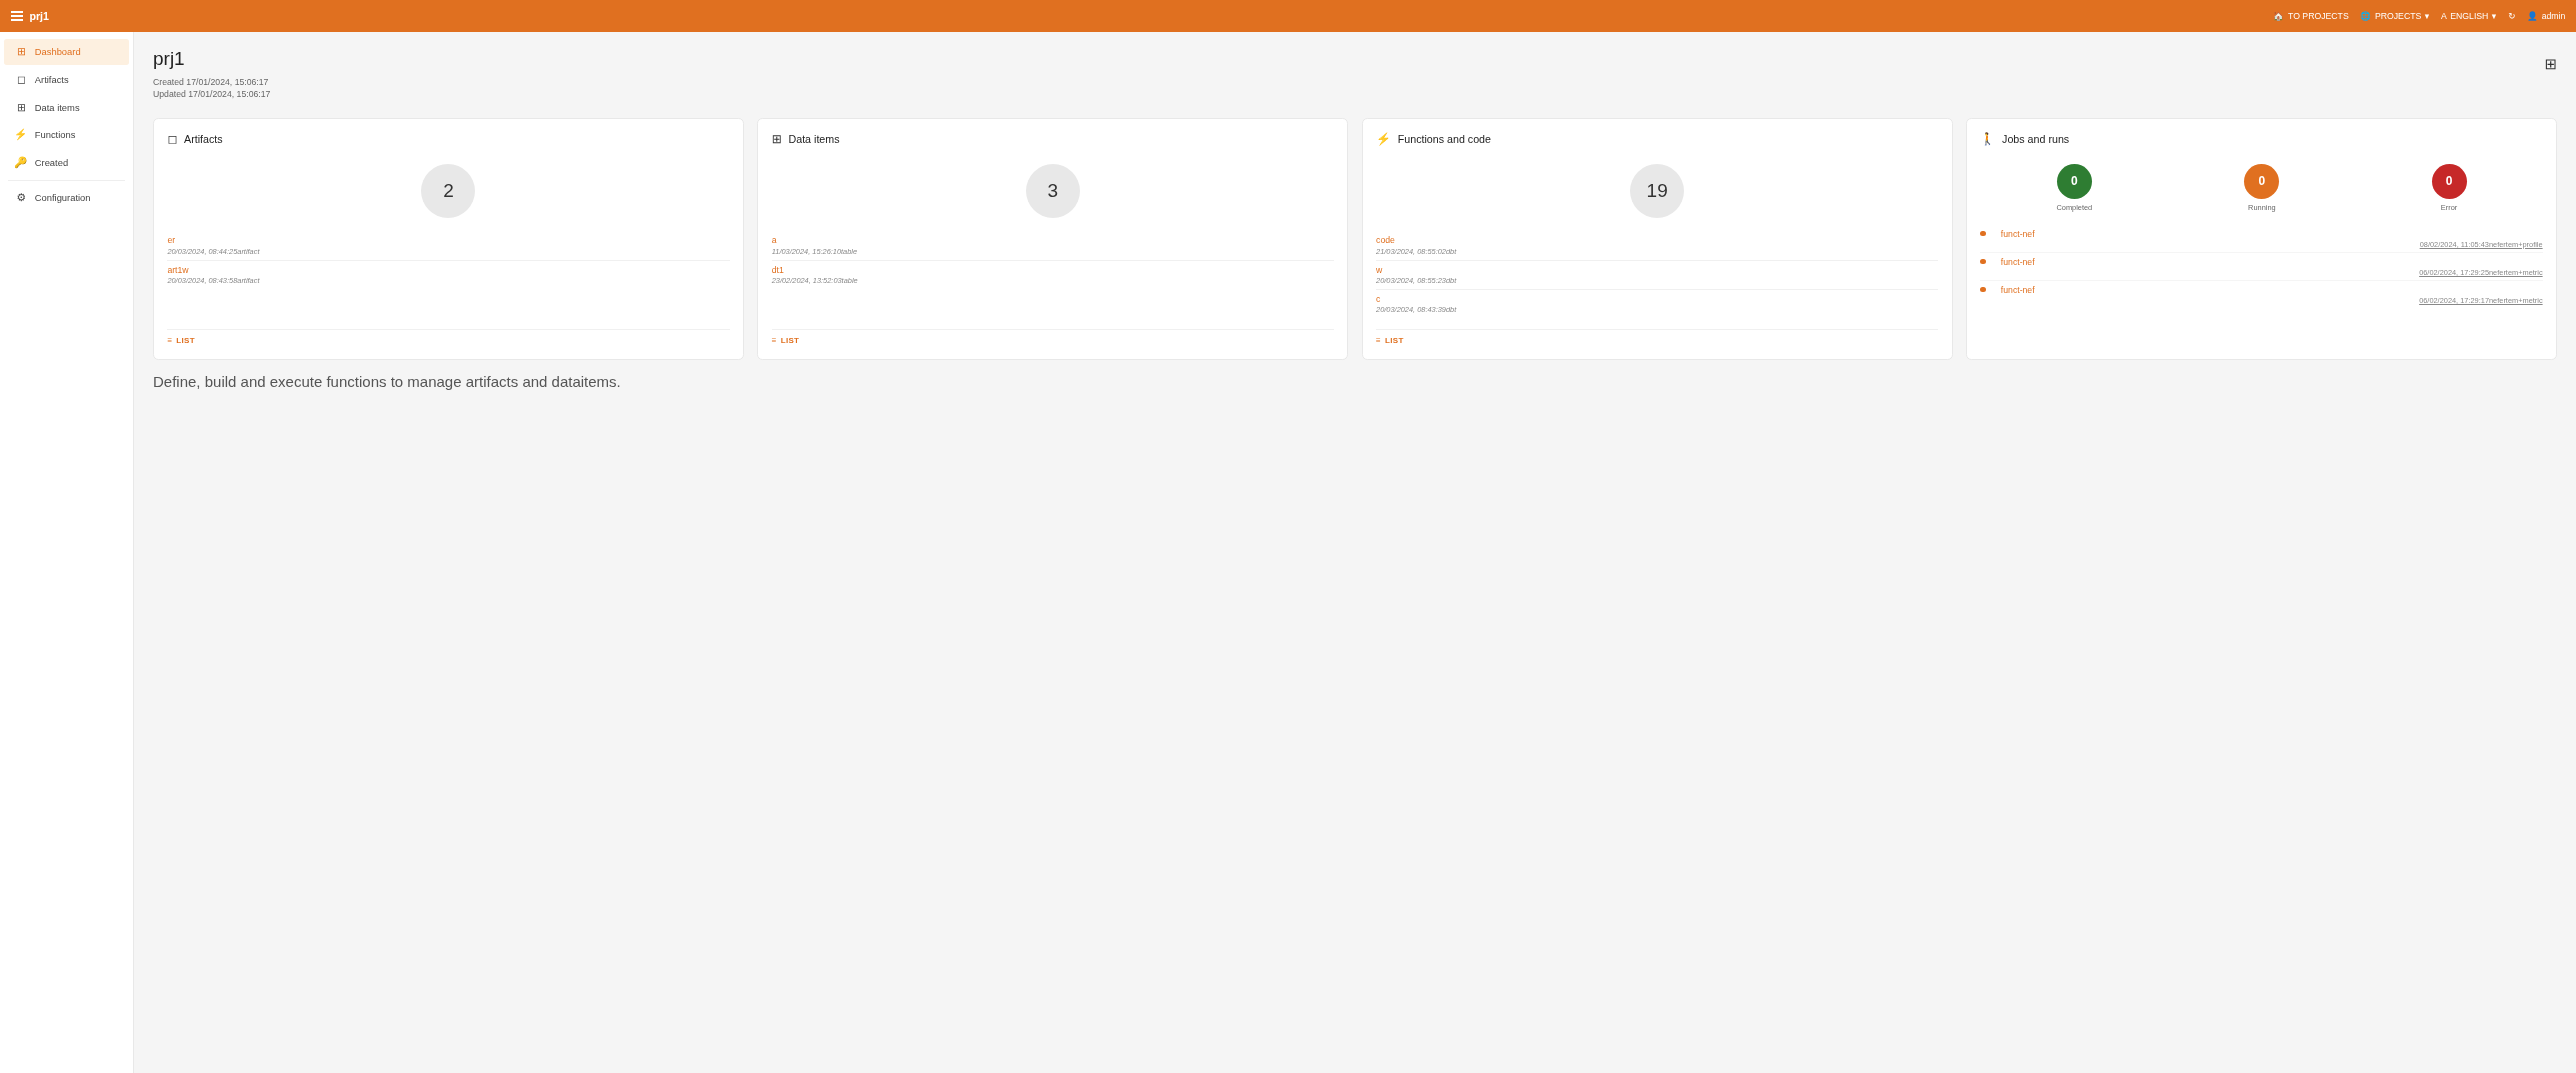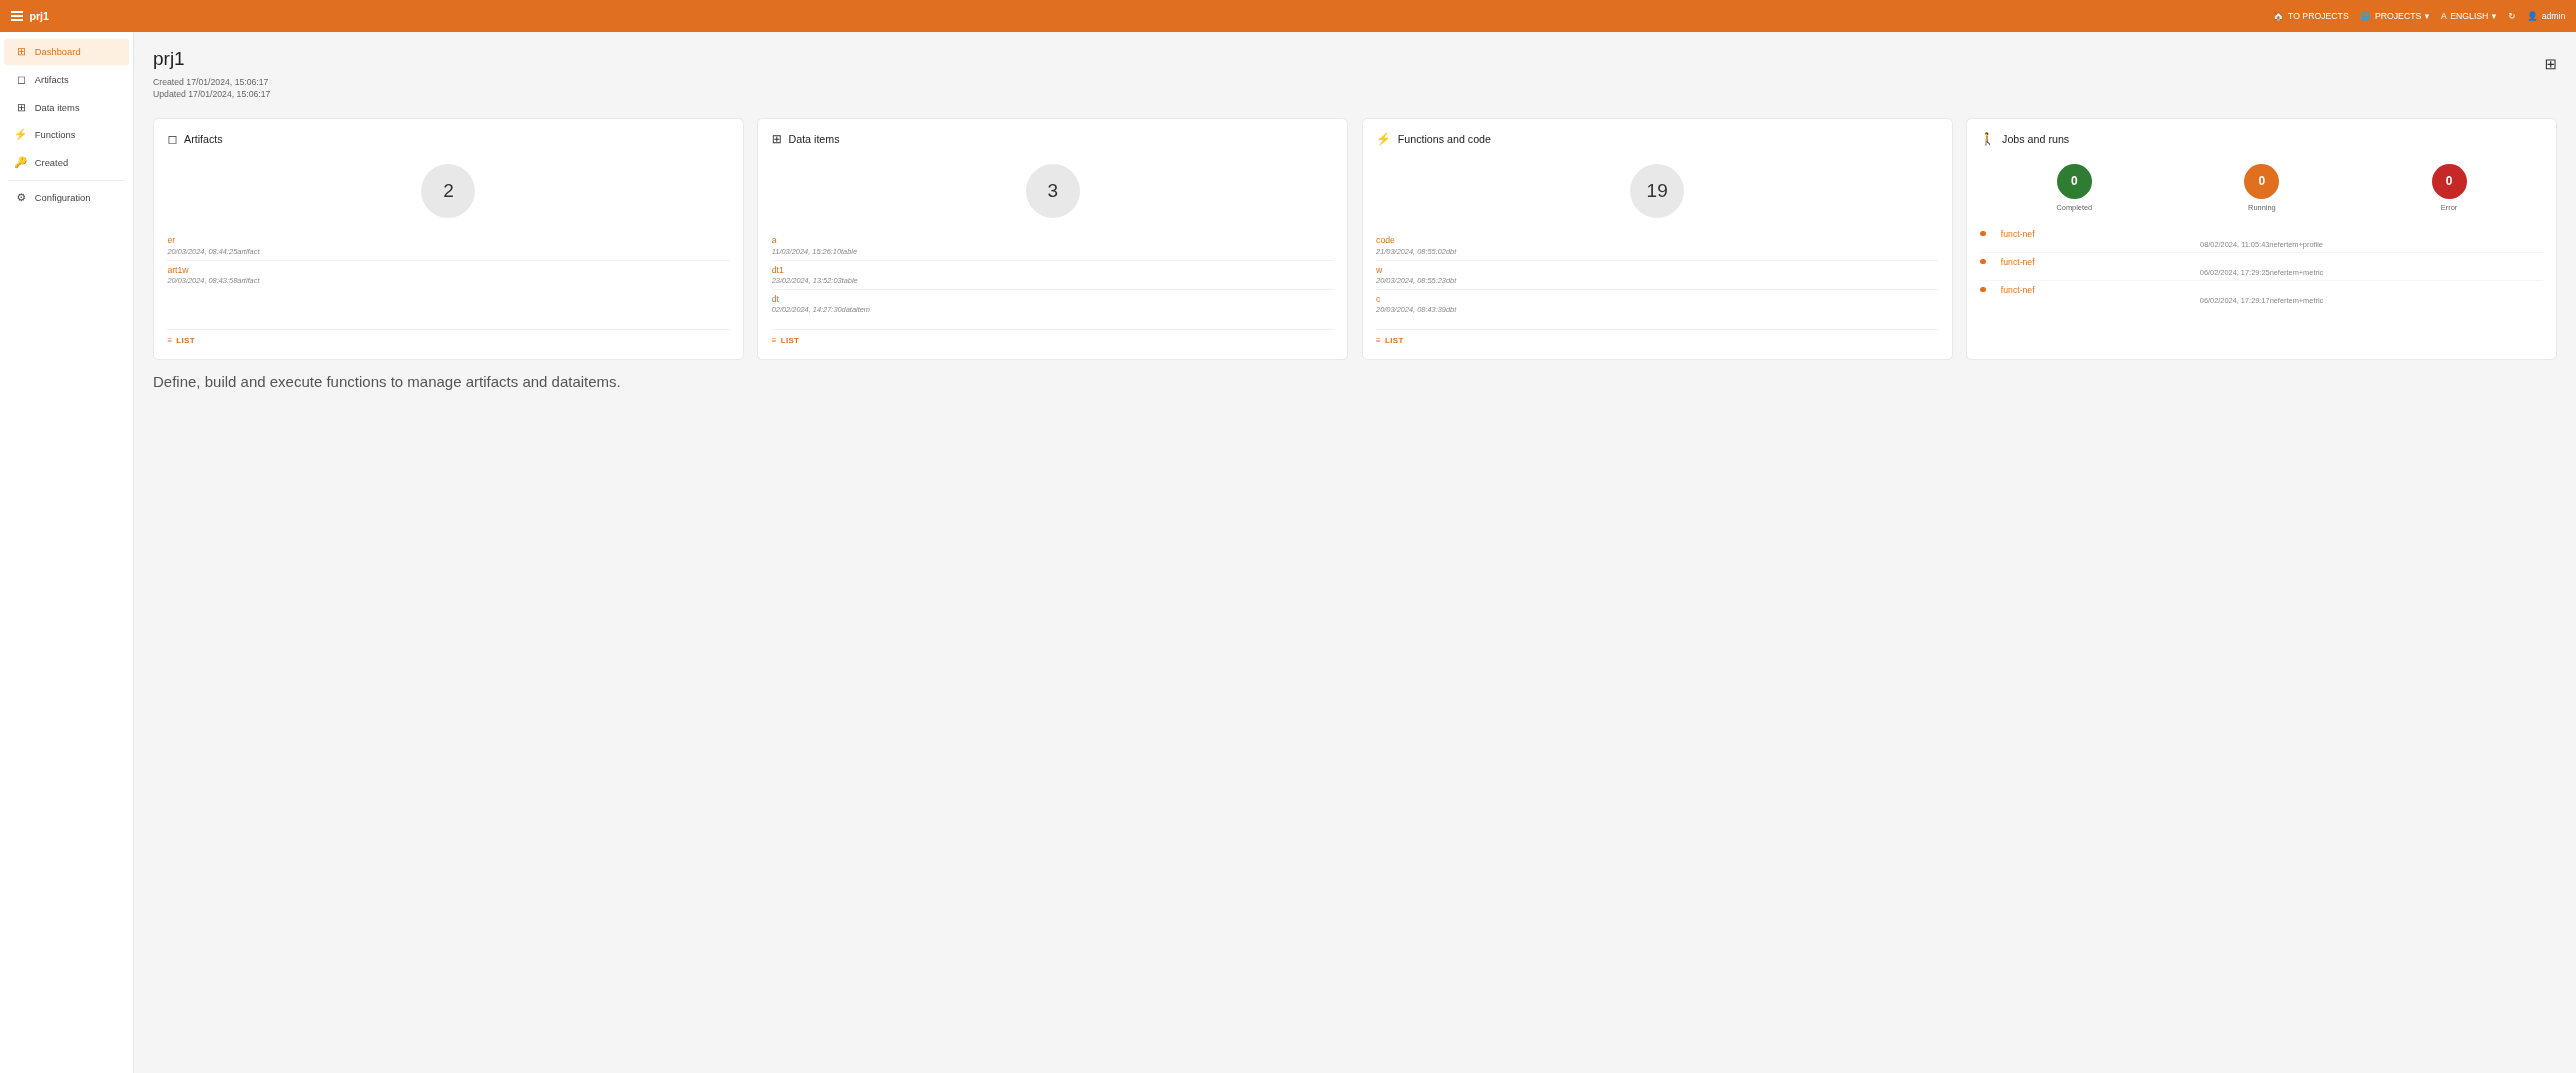--- a/index.html
+++ b/index.html
@@ -138,21 +138,21 @@
     .stat-circle.green { background: #2e7d32; }
     .stat-circle.orange { background: #e07020; }
     .stat-circle.red { background: #c62828; }
     .stat-label { font-size: 7.4px; color: #666; }
 
     .job-item { padding: 3.4px 0; border-bottom: 0.7px solid #f5f5f5; }
     .job-item:last-child { border-bottom: none; }
     .job-name-row { display: flex; align-items: center; gap: 15px; }
     .job-name { color: #e07020; font-size: 8.7px; cursor: pointer; font-weight: 500; }
     .job-dot { width: 5.4px; height: 5.4px; border-radius: 50%; background: #e07020; }
-    .job-meta { display: flex; justify-content: center; font-size: 7.4px; color: #888; margin-top: 1.3px; }
+    .job-meta { display: flex; justify-content: flex-end; font-size: 7.4px; color: #888; margin-top: 1.3px; text-decoration: underline; }
 
     .bottom-text { font-size: 15px; color: #555; margin-top: 13.4px; }
 
     
     .hamburger { display: flex; flex-direction: column; gap: 2.7px; cursor: pointer; }
     .hamburger span { display: block; width: 12px; height: 1.3px; background: white; }
 
     .main-wrapper { position: relative; }
   </style>
 </head>
@@ -279,27 +279,20 @@
                 <span>table</span>
               </div>
             </div>
             <div class="card-item">
               <div class="card-item-name">dt1</div>
               <div class="card-item-meta">
                 <span>23/02/2024, 13:52:03</span>
                 <span>table</span>
               </div>
             </div>
-            <div class="card-item">
-              <div class="card-item-name">dt</div>
-              <div class="card-item-meta">
-                <span>02/02/2024, 14:27:30</span>
-                <span>dataitem</span>
-              </div>
-            </div>
           </div>
           <div class="card-footer">
             <div class="list-link">
               <span>≡</span>
               <span>LIST</span>
             </div>
           </div>
         </div>
 
         <div class="card">

